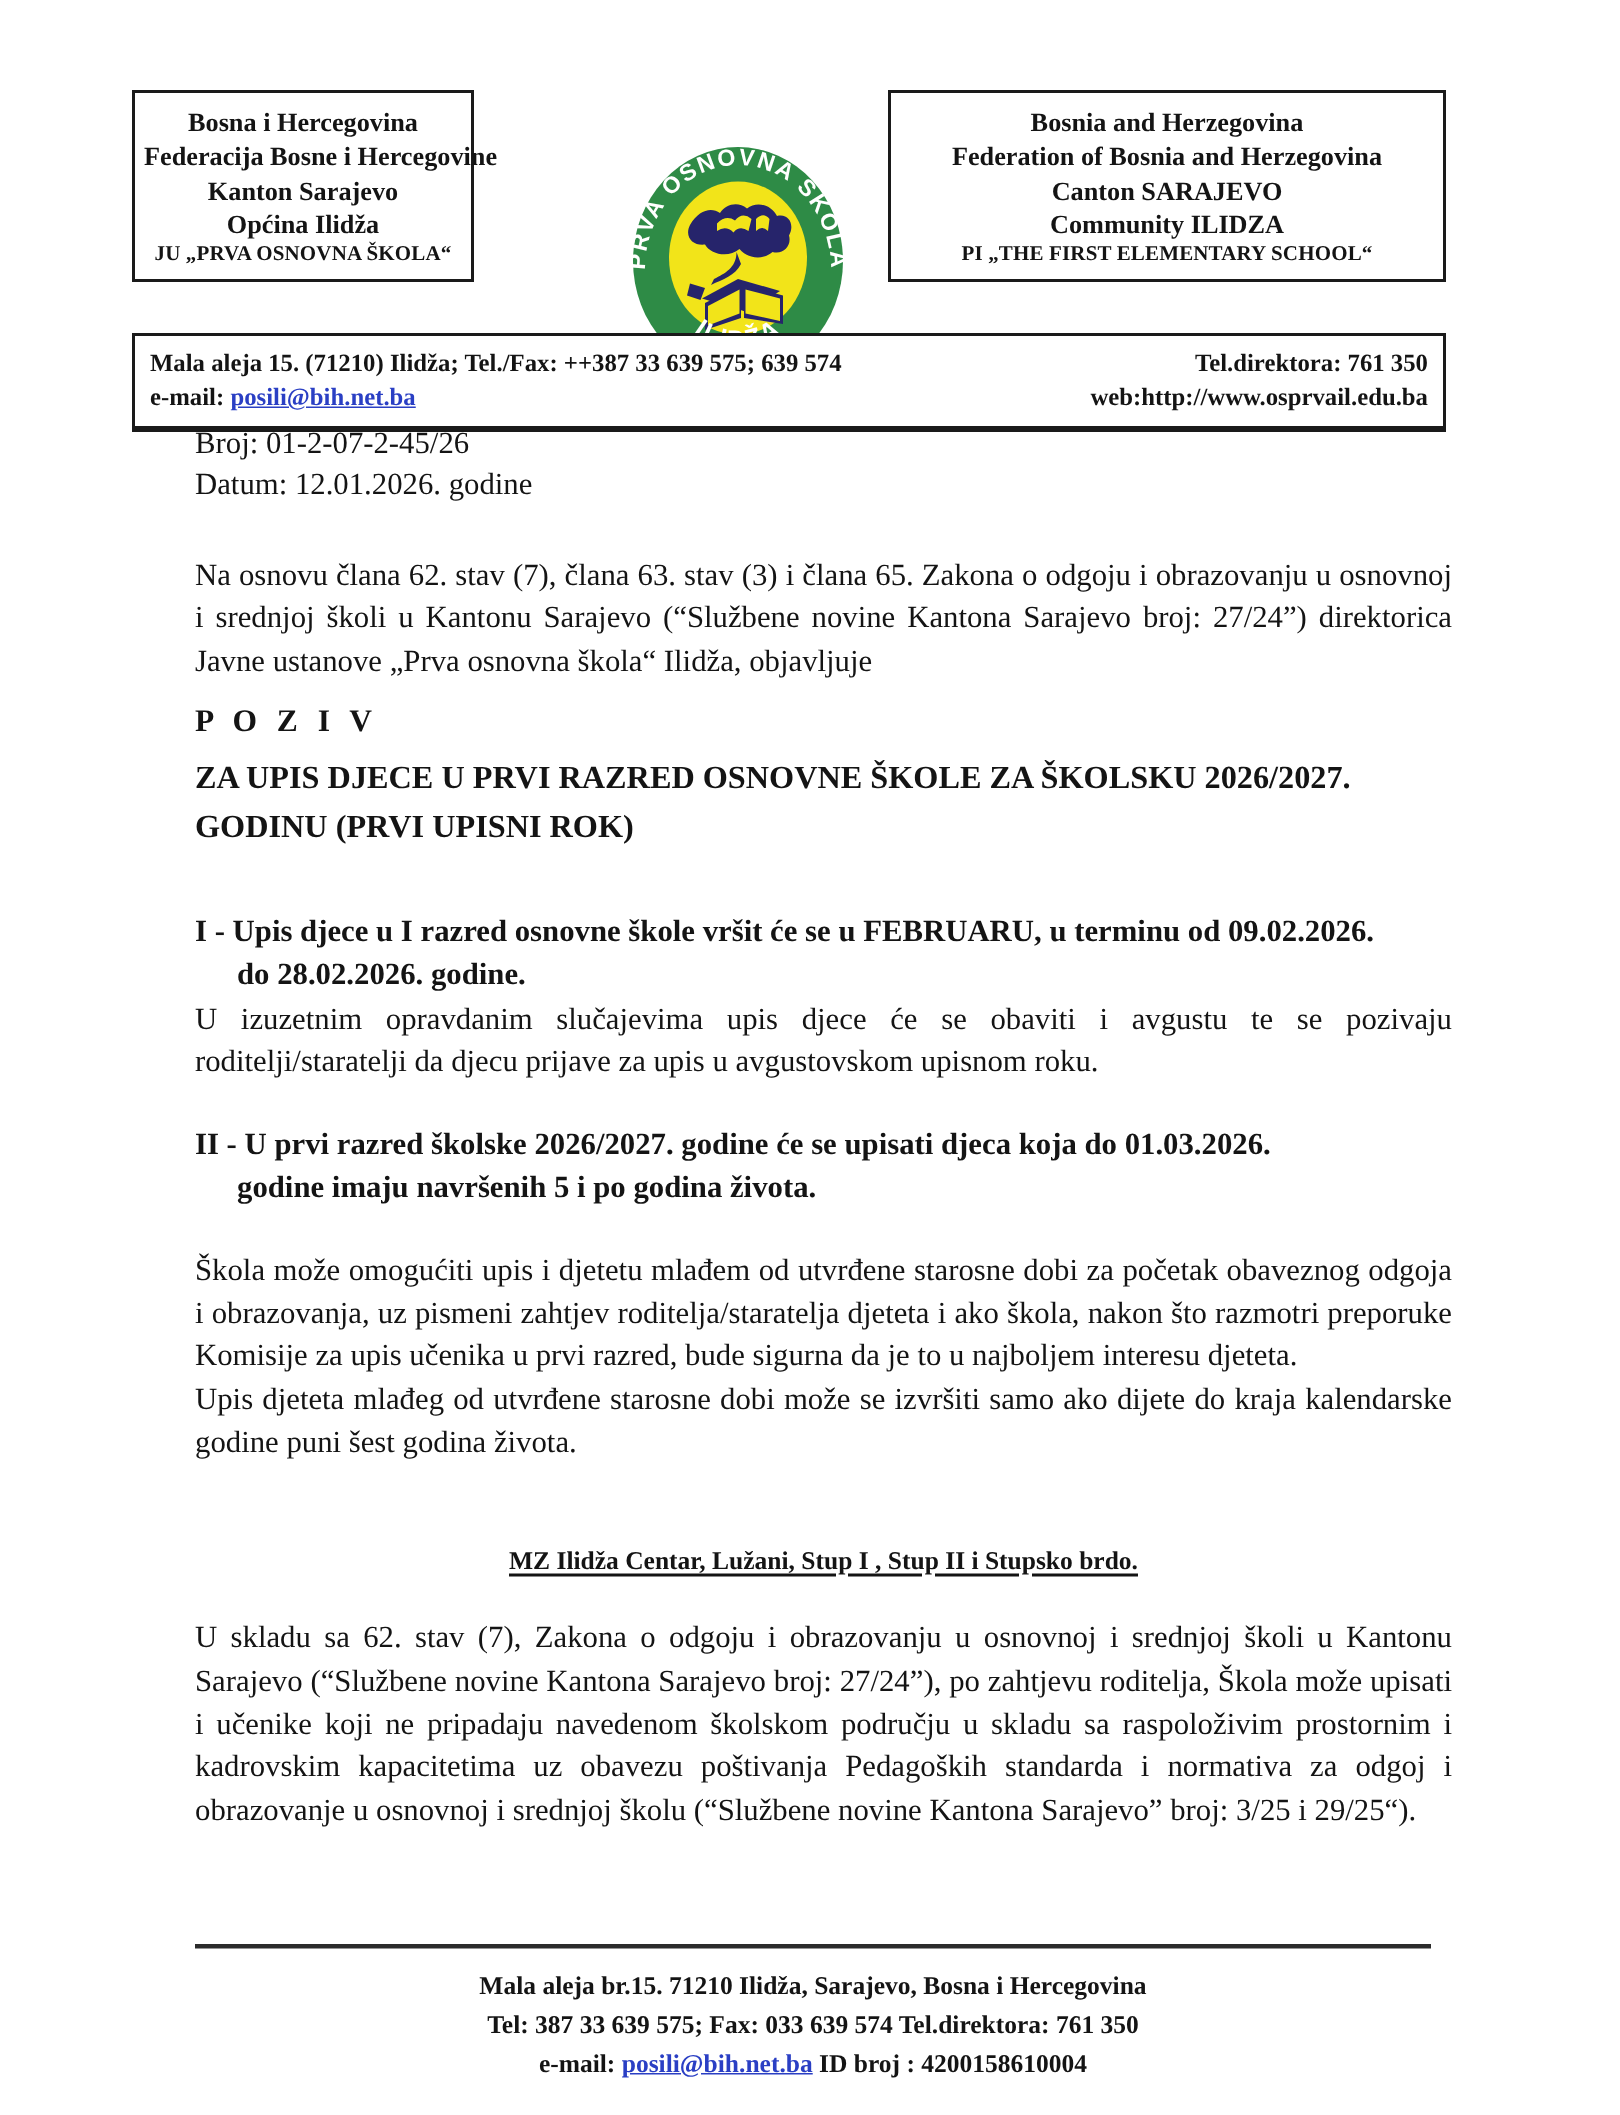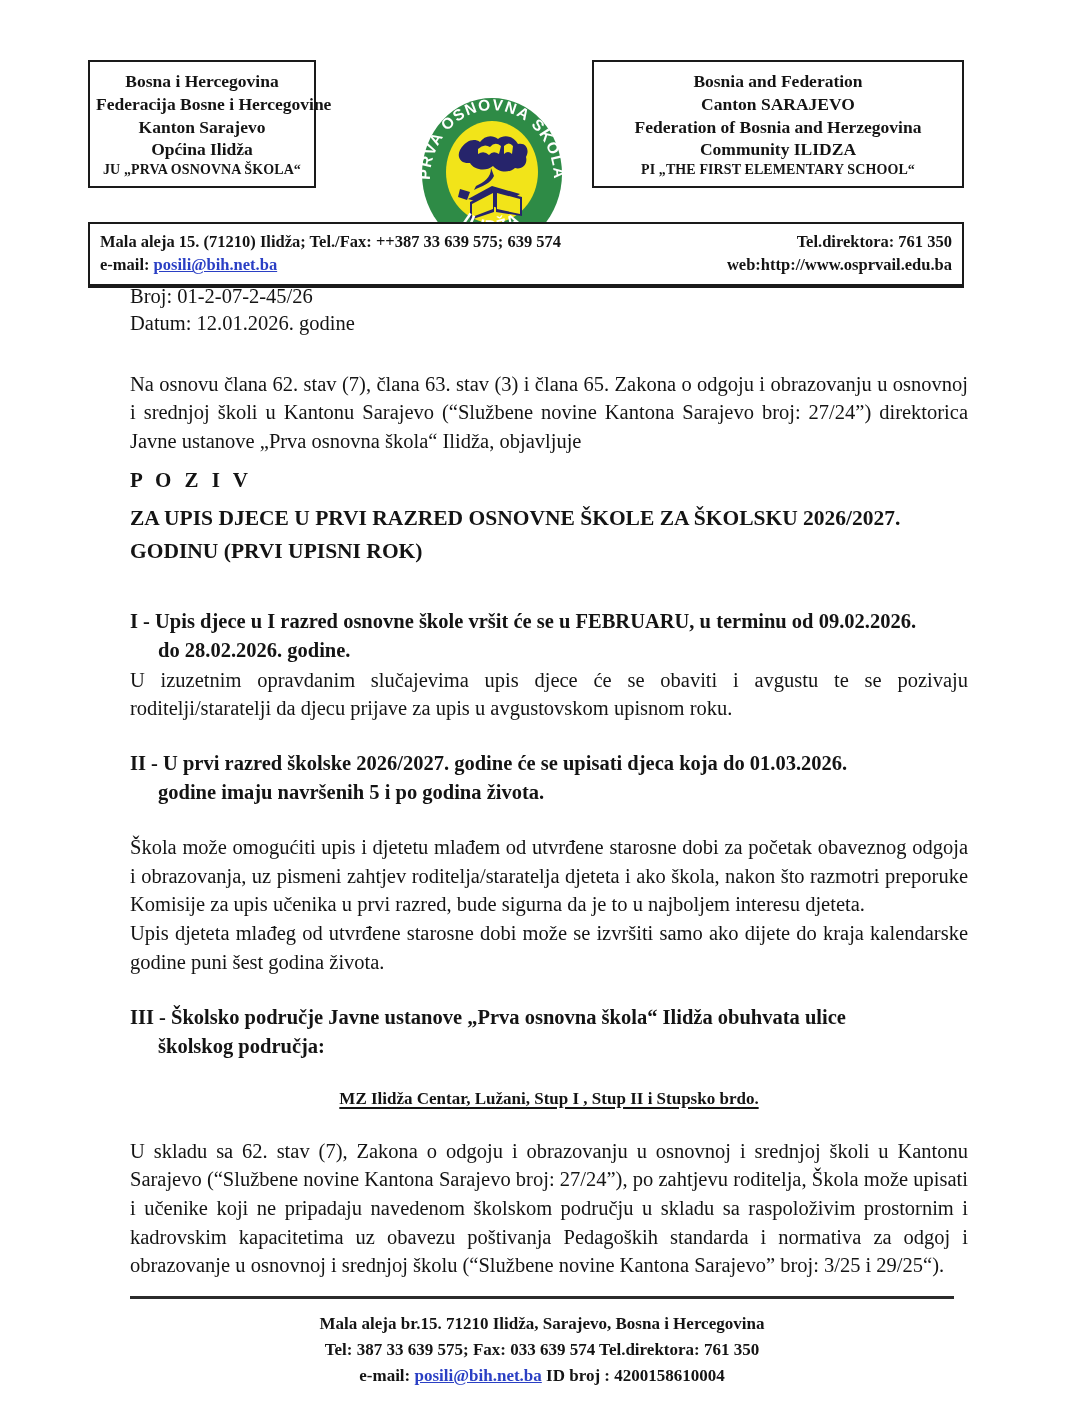--- a/index.html
+++ b/index.html
@@ -201,23 +201,23 @@
         <text font-family="'Liberation Sans', sans-serif" font-size="15.5" font-weight="bold" fill="#ffffff" letter-spacing="1.4">
           <textPath href="#arcTop" startOffset="50%" text-anchor="middle">PRVA OSNOVNA ŠKOLA</textPath>
         </text>
         <text font-family="'Liberation Sans', sans-serif" font-size="17" font-weight="bold" fill="#ffffff" letter-spacing="1.6">
           <textPath href="#arcBot" startOffset="50%" text-anchor="middle">ILIDŽA</textPath>
         </text>
       </svg>
     </div>
 
     <div class="head-box right">
-      <span class="ln">Bosnia and Federation</span>
+      <span class="ln">Bosnia and Herzegovina</span>
+      <span class="ln">Federation of Bosnia and Herzegovina</span>
       <span class="ln">Canton SARAJEVO</span>
-      <span class="ln">Federation of Bosnia and Herzegovina</span>
       <span class="ln">Community ILIDZA</span>
       <span class="ln big">PI „THE FIRST ELEMENTARY SCHOOL“</span>
     </div>
   </div>
 
   <div class="contact-bar">
     <div class="contact-row">
       <div class="contact-left">Mala aleja 15. (71210) Ilidža; Tel./Fax: ++387 33 639 575; 639 574</div>
       <div class="contact-right">Tel.direktora: 761 350</div>
     </div>
@@ -255,24 +255,20 @@
       <span class="indent">godine imaju navršenih 5 i po godina života.</span>
     </div>
 
     <div class="spacer-26"></div>
 
     <div class="para">Škola može omogućiti upis i djetetu mlađem od utvrđene starosne dobi za početak obaveznog odgoja i obrazovanja, uz pismeni zahtjev roditelja/staratelja djeteta i ako škola, nakon što razmotri preporuke Komisije za upis učenika u prvi razred, bude sigurna da je to u najboljem interesu djeteta.</div>
     <div class="para">Upis djeteta mlađeg od utvrđene starosne dobi može se izvršiti samo ako dijete do kraja kalendarske godine puni šest godina života.</div>
 
     <div class="spacer-26"></div>
 
-    <div class="sec-head">
-      <span>III - Školsko područje Javne ustanove „Prva osnovna škola“ Ilidža  obuhvata ulice</span>
-      <span class="indent">školskog područja:</span>
-    </div>
 
     <div class="mz-line"><span>MZ  Ilidža Centar,  Lužani,   Stup  I ,  Stup II   i   Stupsko brdo.</span></div>
 
     <div class="spacer-26"></div>
 
     <div class="para">U skladu sa 62. stav (7), Zakona o  odgoju i obrazovanju u osnovnoj i srednjoj školi u Kantonu Sarajevo (“Službene novine Kantona Sarajevo broj: 27/24”), po zahtjevu roditelja, Škola  može upisati  i učenike  koji ne pripadaju  navedenom  školskom području u skladu sa raspoloživim  prostornim  i  kadrovskim  kapacitetima  uz  obavezu  poštivanja  Pedagoških standarda i normativa za odgoj i obrazovanje u osnovnoj i srednjoj školu (“Službene novine Kantona Sarajevo” broj: 3/25 i 29/25“).</div>
   </div>
 
   <div class="footer">
     <div class="footer-rule"></div>

